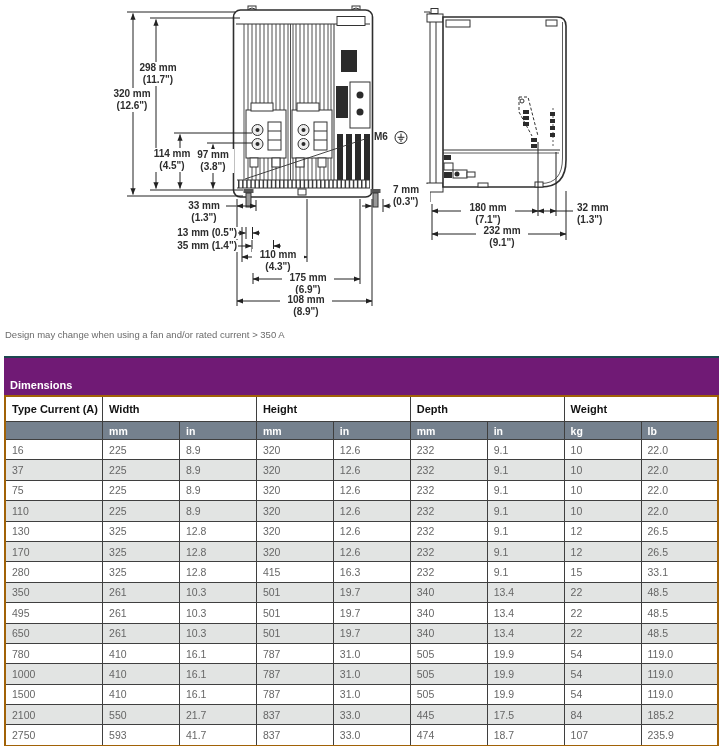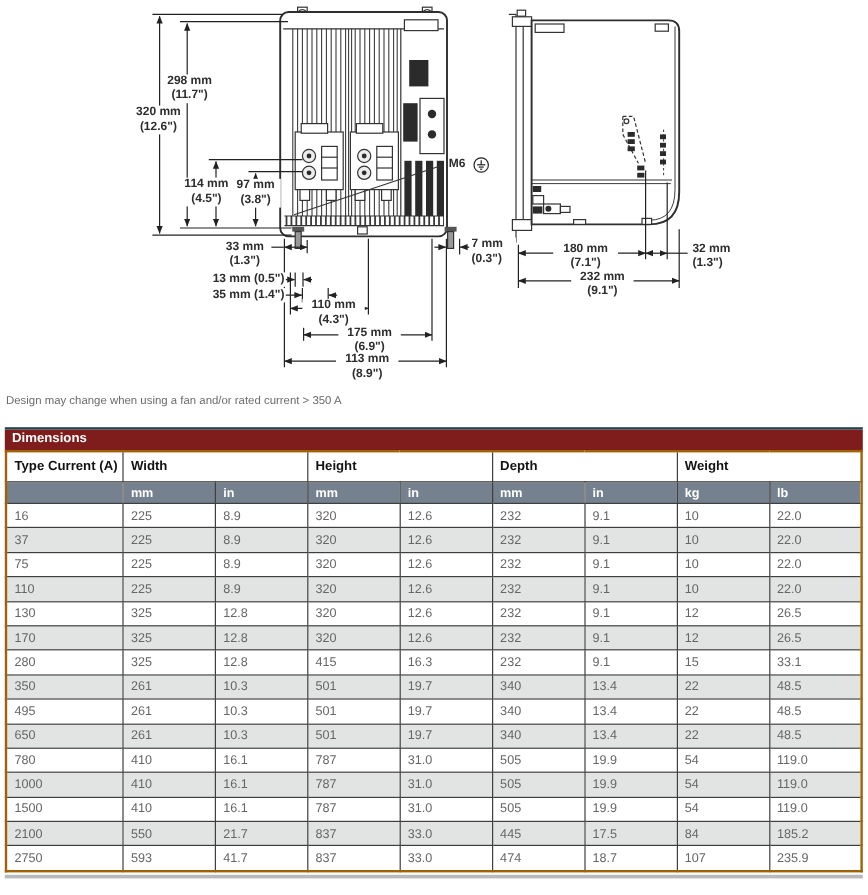--- a/index.html
+++ b/index.html
@@ -6,21 +6,21 @@
   body{width:723px;height:746px;position:relative;overflow:hidden;
        font-family:"Liberation Sans",sans-serif;}
   .figure{position:relative;width:723px;height:356px;}
   .artwork{position:absolute;left:0;top:0;}
   .dim-label{position:absolute;font-size:10px;font-weight:700;color:#2d2d2d;
              text-align:center;line-height:1.18;background:#fff;padding:0 1px;}
   .dim-label.al-left{text-align:left;}
   .dim-label.al-right{text-align:right;}
   .note{position:absolute;left:5px;top:329px;font-size:9.5px;color:#6b6b6b;background:#fff;}
   .tablewrap{margin:0 4px;border-top:2.5px solid #1d4750;}
-  .band{background:#7f1d1d;color:#fff;font-weight:700;font-size:11px;padding:1px 6px 4px 6px;}
+  .band{background:#701a75;color:#fff;font-weight:700;font-size:11px;padding:21px 6px 4px 6px;}
   table{width:100%;border-collapse:collapse;table-layout:fixed;border:2px solid #a16207;padding-left:45px;}
   th,td{border:1.5px solid #3f3f3f;padding:0 6px;text-align:left;overflow:hidden;white-space:nowrap;}
   .ghead th{font-size:11px;font-weight:700;color:#121212;background:#fff;height:24px;}
   .uhead th{background:#75818e;color:#fff;font-weight:700;font-size:10.5px;height:17px;}
   tbody td{color:#666;font-size:10.5px;height:19.4px;}
   tbody tr.alt td{background:#e2e4e3;}
   .bottom-strip{margin:2px 4px 0 4px;height:3px;background:#b8bab9;}
 </style>
 </head>
 <body>
@@ -222,24 +222,24 @@
   </div>
   <div class="dim-label" style="left:252px;top:249px;width:50px;">
     <div>110 mm</div>
       <div>(4.3")</div>
   </div>
   <div class="dim-label" style="left:282px;top:272px;width:50px;">
     <div>175 mm</div>
       <div>(6.9")</div>
   </div>
   <div class="dim-label" style="left:280px;top:294px;width:50px;">
-    <div>113 mm</div>
+    <div>108 mm</div>
       <div>(8.9")</div>
   </div>
-  <div class="dim-label al-left" style="left:392px;top:198px;width:36px;">
+  <div class="dim-label al-left" style="left:392px;top:184px;width:36px;">
     <div>7 mm</div>
       <div>(0.3")</div>
   </div>
   <div class="dim-label al-left" style="left:373px;top:131px;width:20px;background:transparent;">
     <div>M6</div>
   </div>
   <div class="dim-label" style="left:461px;top:202px;width:52px;">
     <div>180 mm</div>
       <div>(7.1")</div>
   </div>

